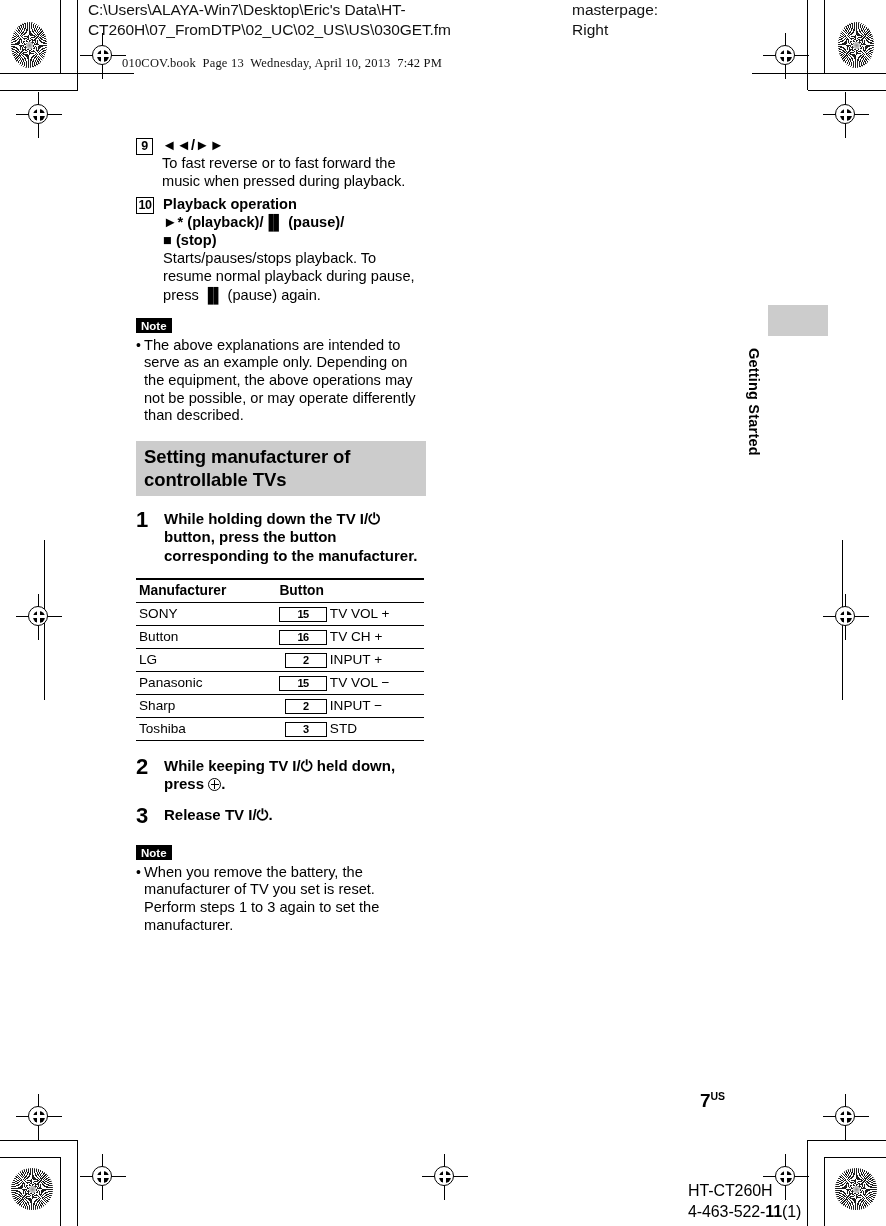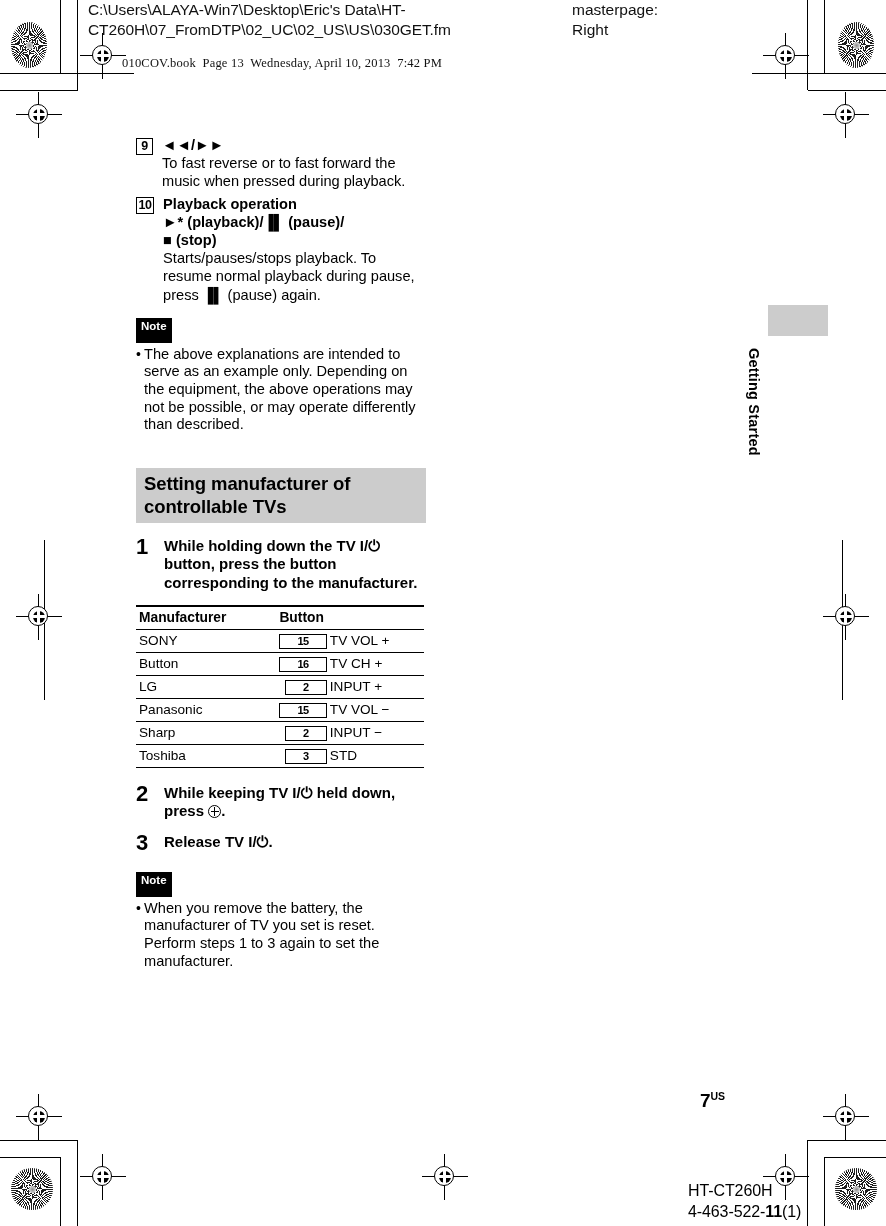--- a/index.html
+++ b/index.html
@@ -158,21 +158,21 @@
   .glyph { font-weight: 700; letter-spacing: 0px; }
 
   
   .note-tag {
     display: inline-block;
     background: #000;
     color: #fff;
     font-size: 11.5px;
     font-weight: 700;
     line-height: 14px;
-    padding: 1px 5px 10px 5px;
+    padding: 1px 5px 0 5px;
     margin-top: 12px;
   }
   .bullet-row {
     display: flex;
     font-size: 14.6px;
     line-height: 17.6px;
     margin-top: 3px;
   }
   .bullet-row .bul {
     flex: 0 0 auto;
@@ -182,21 +182,21 @@
   }
   .bullet-row .btx { flex: 1 1 auto; }
 
   
   .sec-head {
     background: #cccccc;
     font-size: 18.5px;
     font-weight: 700;
     line-height: 23px;
     padding: 4px 0 5px 8px;
-    margin-top: 34px;
+    margin-top: 16px;
     letter-spacing: -0.1px;
   }
 
   
   .step {
     display: flex;
     align-items: flex-start;
     margin-top: 12px;
   }
   .step .sn {

